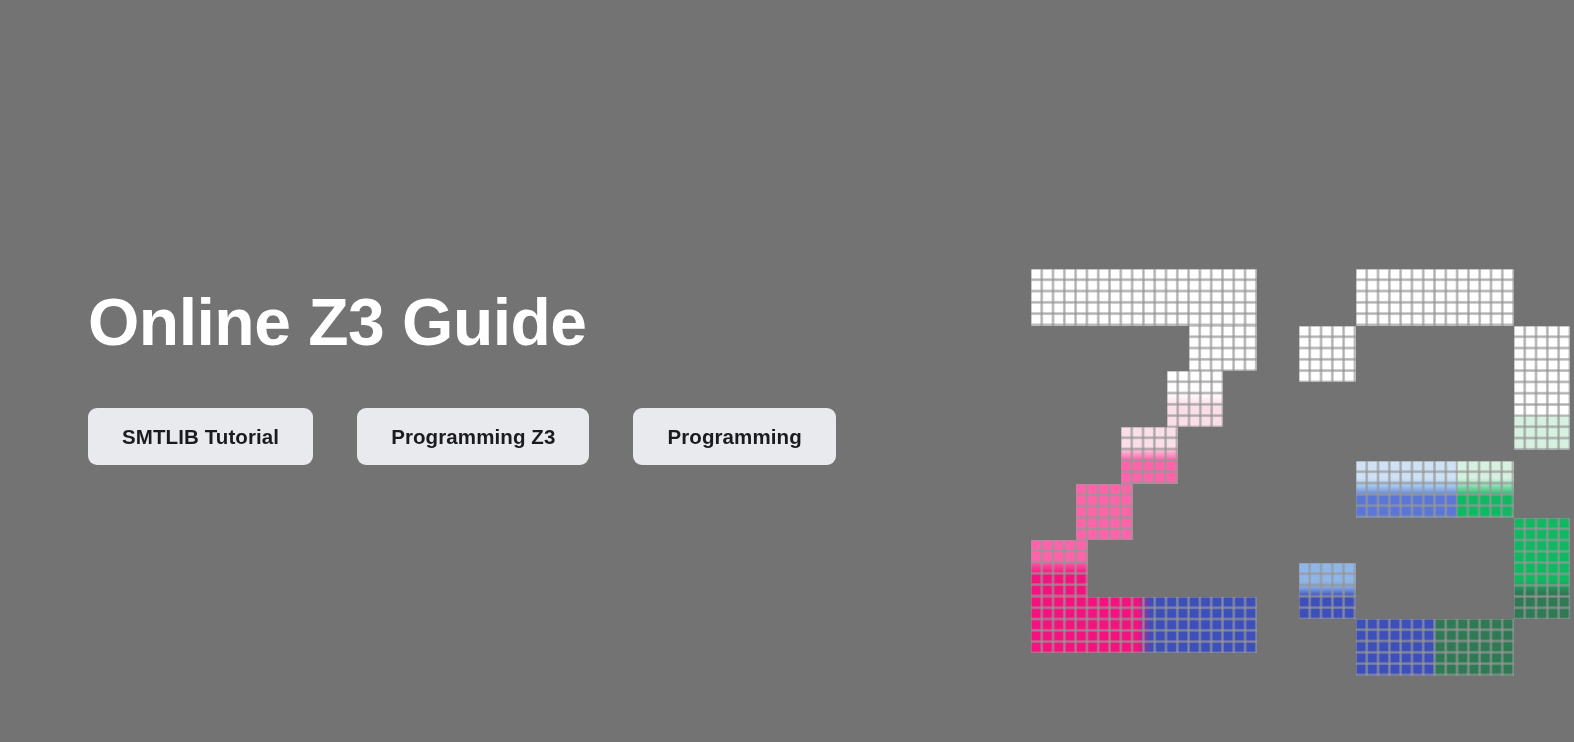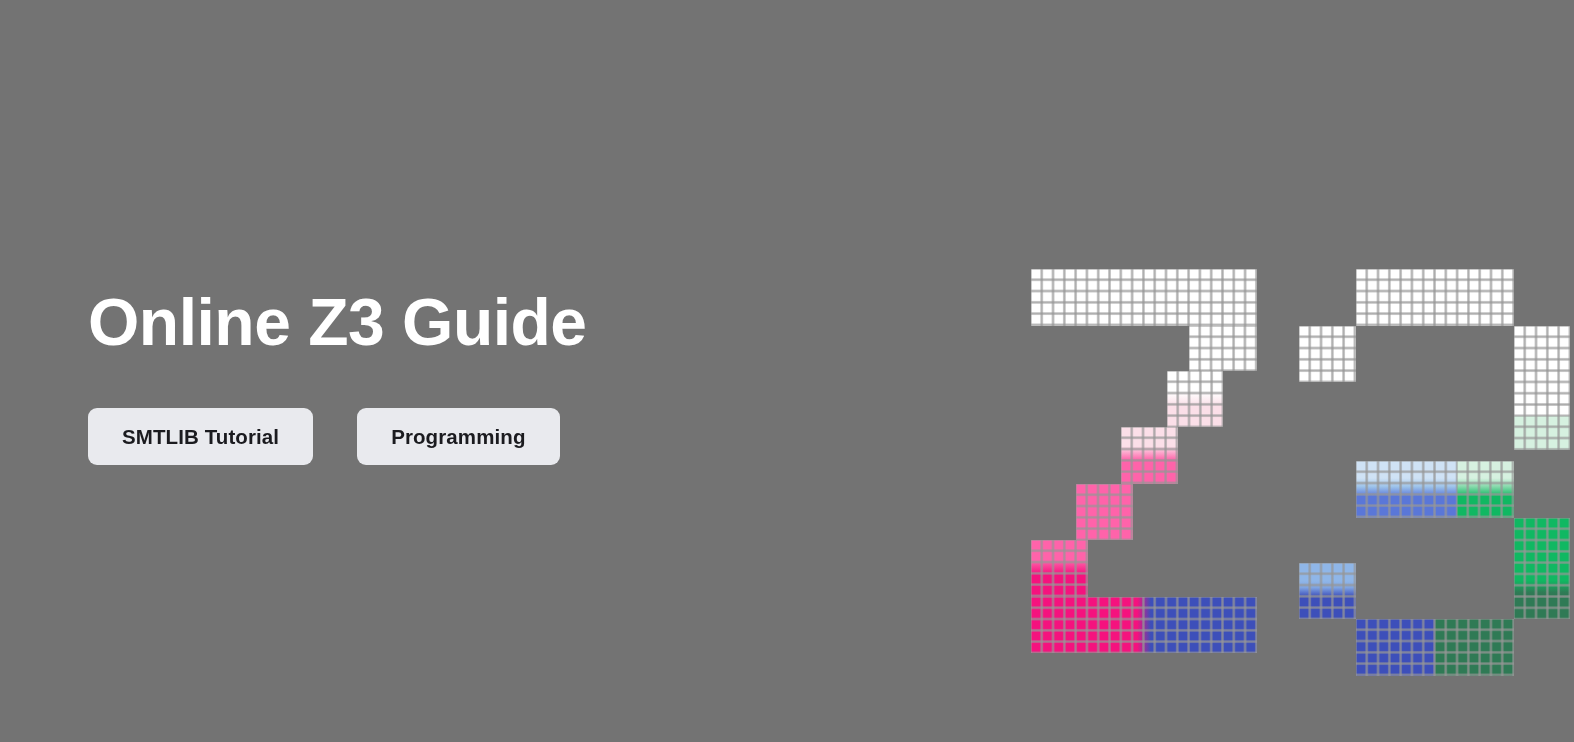--- a/index.html
+++ b/index.html
@@ -105,20 +105,21 @@
 </head>
 <body>
 
 <div id="hero">
 
   <div id="hero-text">
     <h1 id="page-title">Online Z3 Guide</h1>
 
     <div id="cta-row">
       <button class="cta-button">SMTLIB Tutorial</button>
+      <button class="cta-button">Programming Z3</button>
       <button class="cta-button">Programming</button>
     </div>
   </div>
 
   <div id="logo-z3">
     <div class="glyph" id="glyph-z">
         <div class="block" style="left: 0px; top: 0px; width: 226px; height: 56.5px; background-color: rgb(255, 255, 255);"></div>
         <div class="block" style="left: 158.2px; top: 56.5px; width: 67.8px; height: 45.2px; background-color: rgb(255, 255, 255);"></div>
         <div class="block" style="left: 135.6px; top: 101.7px; width: 56.5px; height: 56.5px; background-color: transparent; background-image: linear-gradient(to right, rgba(150, 150, 150, 0.55) 0px, rgba(150, 150, 150, 0.55) 2px, transparent 2px, transparent 100%), linear-gradient(rgba(150, 150, 150, 0.55) 0px, rgba(150, 150, 150, 0.55) 2px, transparent 2px, transparent 100%), linear-gradient(rgb(255, 255, 255) 0%, rgb(255, 255, 255) 38%, rgb(251, 223, 232) 62%, rgb(251, 223, 232) 100%); background-size: 11.3px 11.3px, 11.3px 11.3px, 100% 100%; background-position: -1px -1px, -1px -1px, 0px 0px;"></div>
         <div class="block" style="left: 90.4px; top: 158.2px; width: 56.5px; height: 56.5px; background-color: transparent; background-image: linear-gradient(to right, rgba(150, 150, 150, 0.55) 0px, rgba(150, 150, 150, 0.55) 2px, transparent 2px, transparent 100%), linear-gradient(rgba(150, 150, 150, 0.55) 0px, rgba(150, 150, 150, 0.55) 2px, transparent 2px, transparent 100%), linear-gradient(rgb(251, 223, 232) 0%, rgb(251, 223, 232) 34%, rgb(255, 99, 170) 58%, rgb(255, 99, 170) 100%); background-size: 11.3px 11.3px, 11.3px 11.3px, 100% 100%; background-position: -1px -1px, -1px -1px, 0px 0px;"></div>

